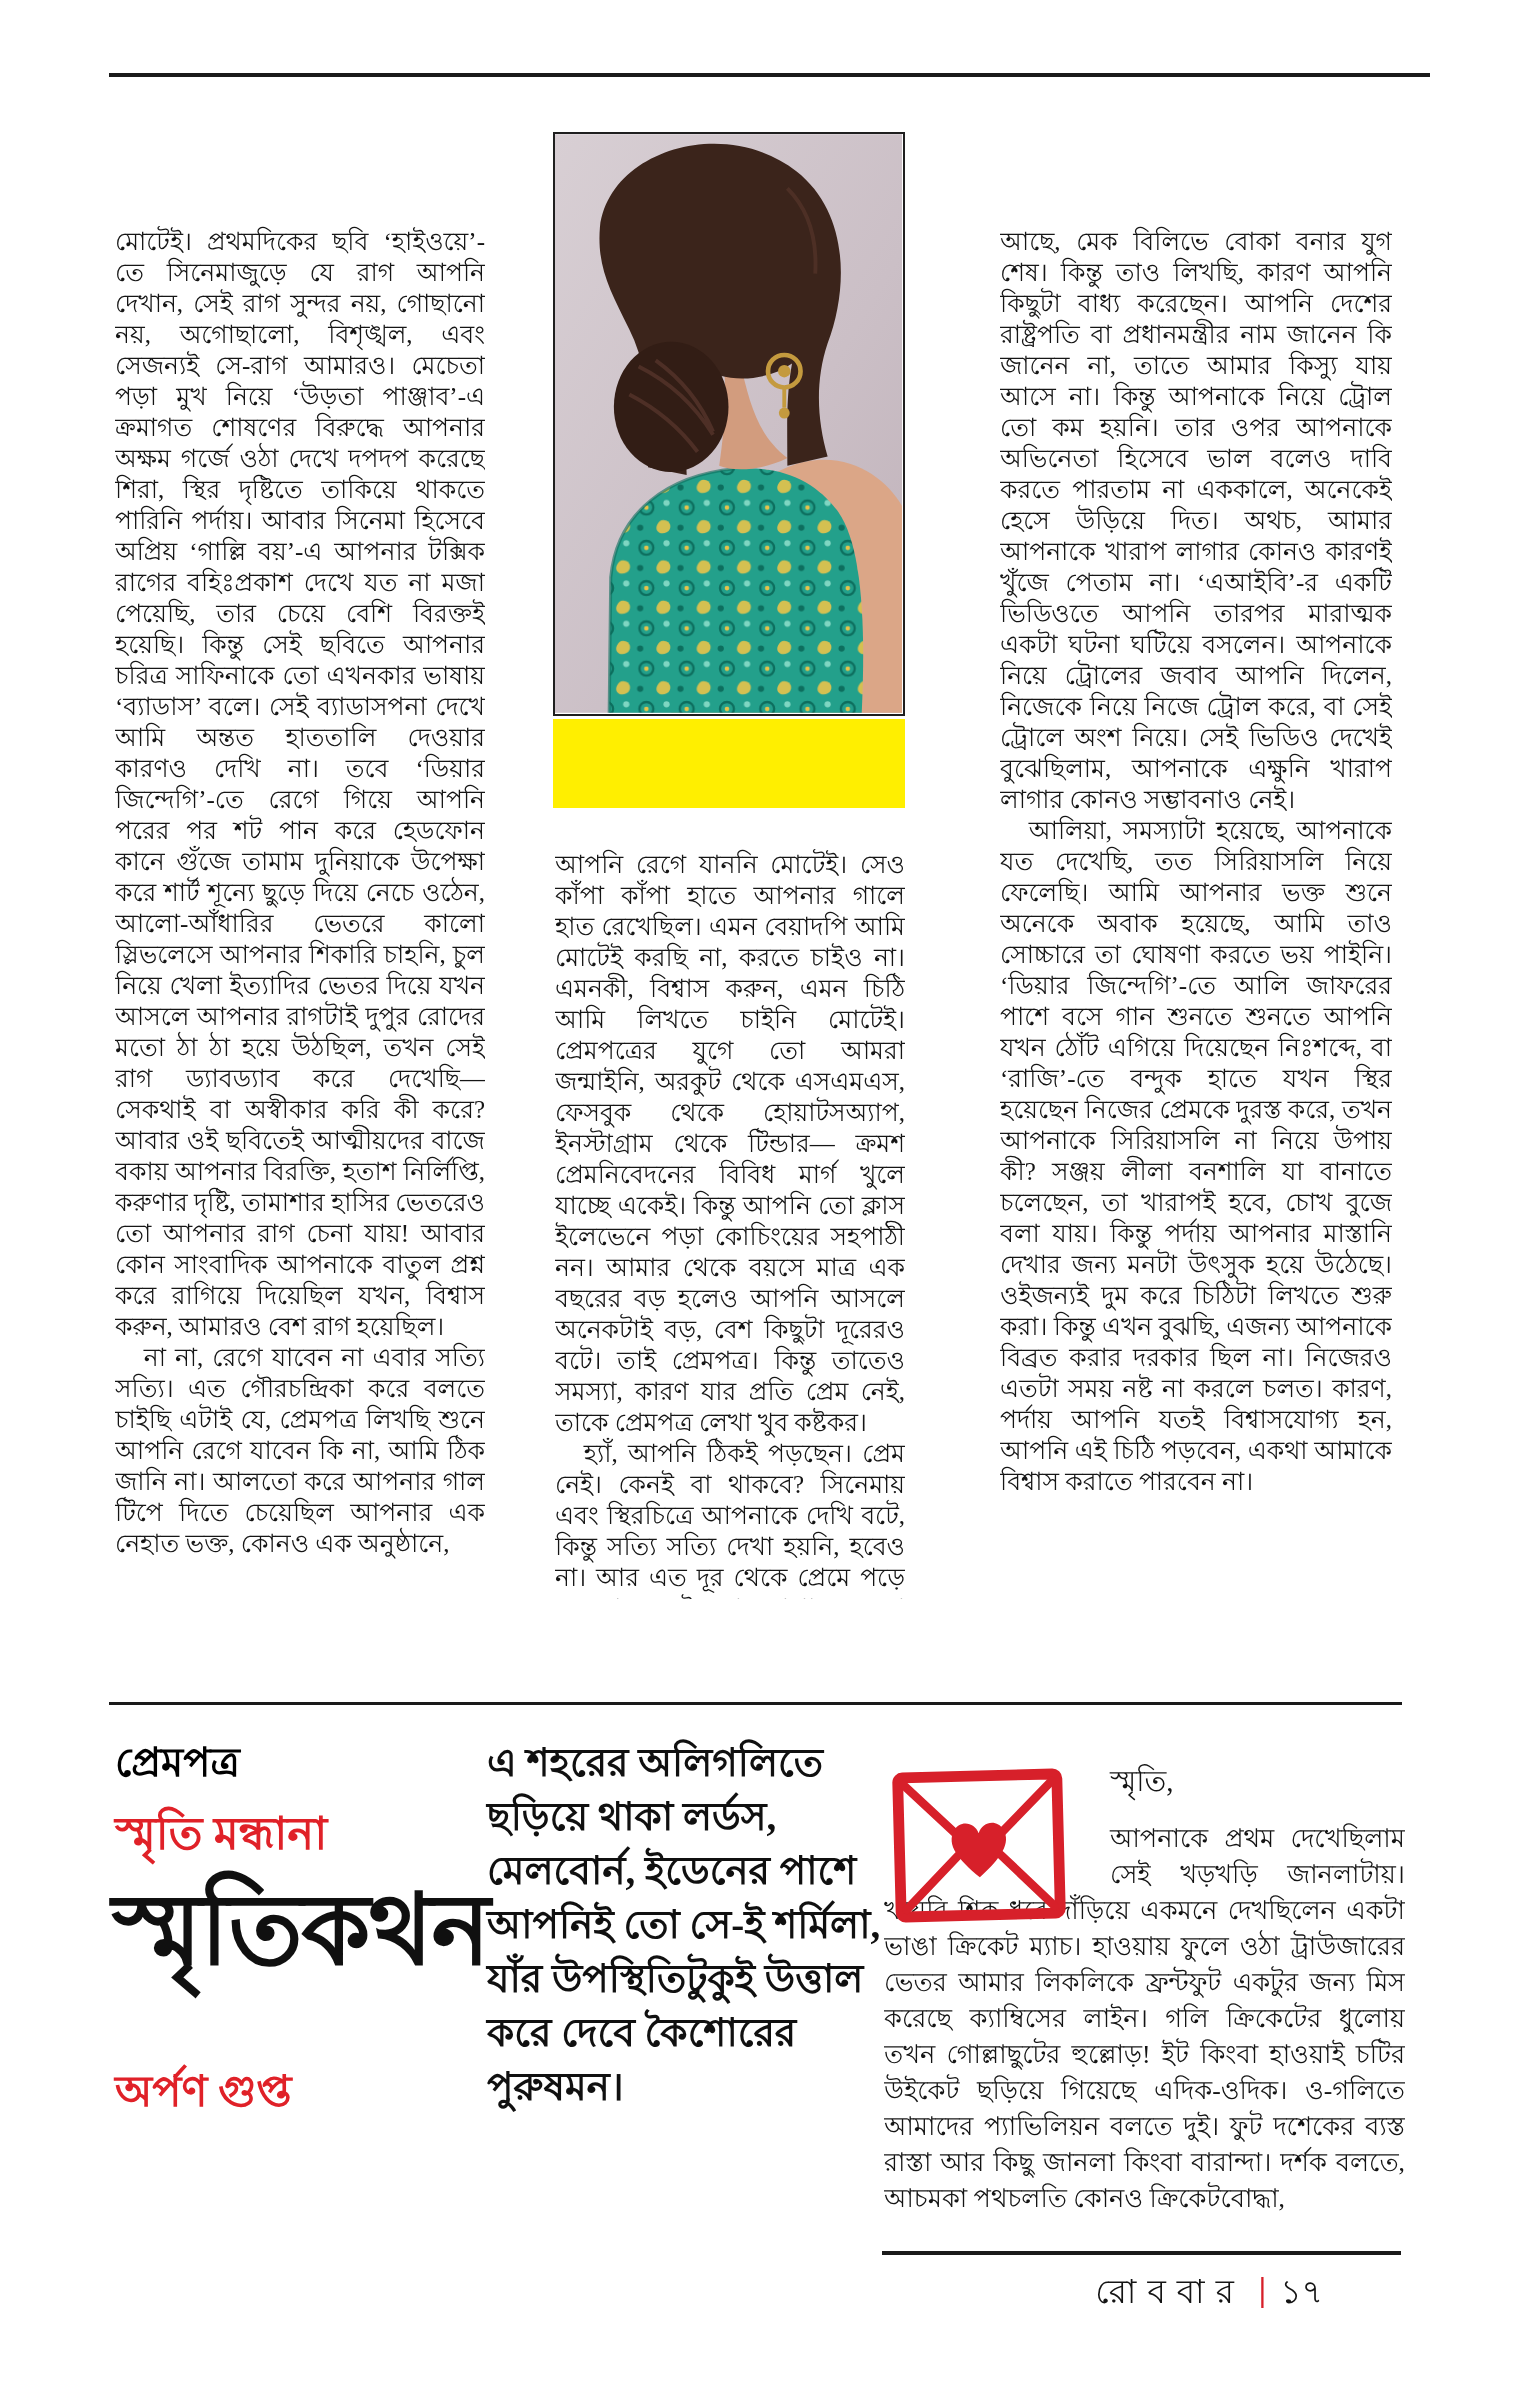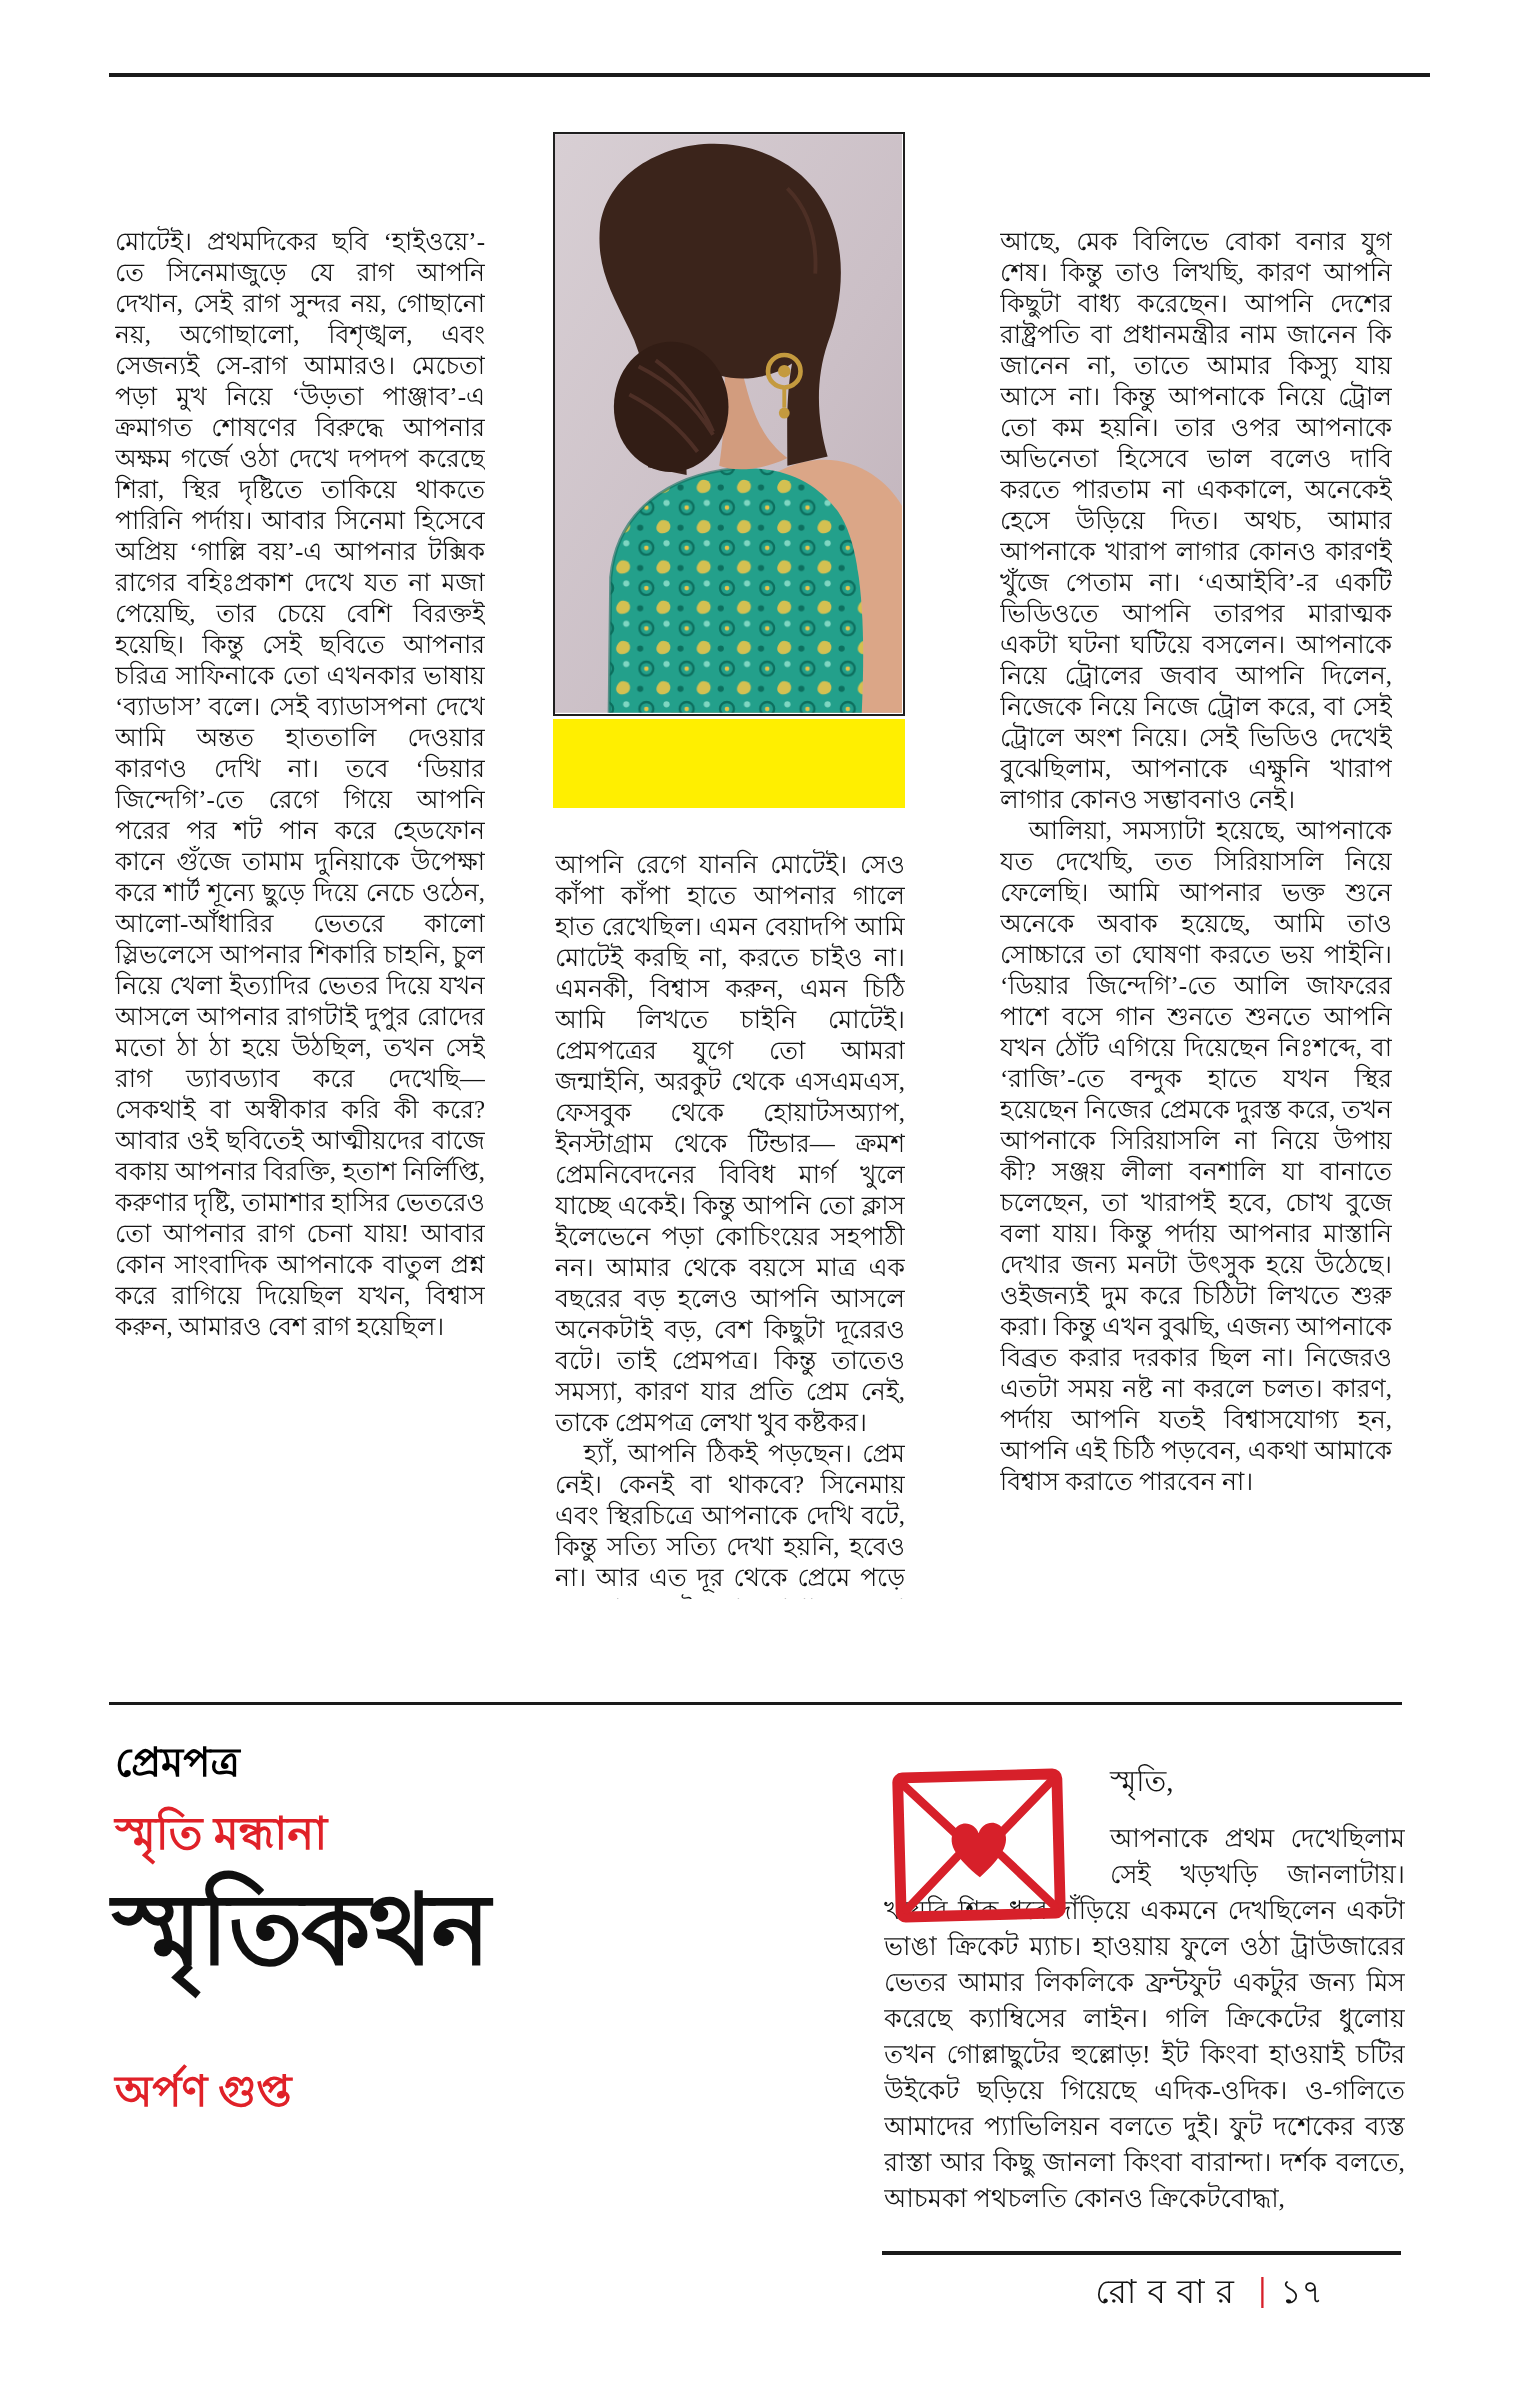--- a/index.html
+++ b/index.html
@@ -47,20 +47,21 @@
 </style>
 </head>
 <body>
 
 <div class="page">
 
   <div class="rule" style="left:109px;top:73px;width:1321px;height:3.9px;"></div>
 
   <div class="col" id="col-left">
     <p>মোটেই। প্রথমদিকের ছবি ‘হাইওয়ে’-তে সিনেমাজুড়ে যে রাগ আপনি দেখান, সেই রাগ সুন্দর নয়, গোছানো নয়, অগোছালো, বিশৃঙ্খল, এবং সেজন্যই সে-রাগ আমারও। মেচেতা পড়া মুখ নিয়ে ‘উড়তা পাঞ্জাব’-এ ক্রমাগত শোষণের বিরুদ্ধে আপনার অক্ষম গর্জে ওঠা দেখে দপদপ করেছে শিরা, স্থির দৃষ্টিতে তাকিয়ে থাকতে পারিনি পর্দায়। আবার সিনেমা হিসেবে অপ্রিয় ‘গাল্লি বয়’-এ আপনার টক্সিক রাগের বহিঃপ্রকাশ দেখে যত না মজা পেয়েছি, তার চেয়ে বেশি বিরক্তই হয়েছি। কিন্তু সেই ছবিতে আপনার চরিত্র সাফিনাকে তো এখনকার ভাষায় ‘ব্যাডাস’ বলে। সেই ব্যাডাসপনা দেখে আমি অন্তত হাততালি দেওয়ার কারণও দেখি না। তবে ‘ডিয়ার জিন্দেগি’-তে রেগে গিয়ে আপনি পরের পর শট পান করে হেডফোন কানে গুঁজে তামাম দুনিয়াকে উপেক্ষা করে শার্ট শূন্যে ছুড়ে দিয়ে নেচে ওঠেন, আলো-আঁধারির ভেতরে কালো স্লিভলেসে আপনার শিকারি চাহনি, চুল নিয়ে খেলা ইত্যাদির ভেতর দিয়ে যখন আসলে আপনার রাগটাই দুপুর রোদের মতো ঠা ঠা হয়ে উঠছিল, তখন সেই রাগ ড্যাবড্যাব করে দেখেছি— সেকথাই বা অস্বীকার করি কী করে? আবার ওই ছবিতেই আত্মীয়দের বাজে বকায় আপনার বিরক্তি, হতাশ নির্লিপ্তি, করুণার দৃষ্টি, তামাশার হাসির ভেতরেও তো আপনার রাগ চেনা যায়! আবার কোন সাংবাদিক আপনাকে বাতুল প্রশ্ন করে রাগিয়ে দিয়েছিল যখন, বিশ্বাস করুন, আমারও বেশ রাগ হয়েছিল।</p>
+    <p>না না, রেগে যাবেন না এবার সত্যি সত্যি। এত গৌরচন্দ্রিকা করে বলতে চাইছি এটাই যে, প্রেমপত্র লিখছি শুনে আপনি রেগে যাবেন কি না, আমি ঠিক জানি না। আলতো করে আপনার গাল টিপে দিতে চেয়েছিল আপনার এক নেহাত ভক্ত, কোনও এক অনুষ্ঠানে,</p>
   </div>
 
   <div class="col" id="col-mid">
     <p>আপনি রেগে যাননি মোটেই। সেও কাঁপা কাঁপা হাতে আপনার গালে হাত রেখেছিল। এমন বেয়াদপি আমি মোটেই করছি না, করতে চাইও না। এমনকী, বিশ্বাস করুন, এমন চিঠি আমি লিখতে চাইনি মোটেই। প্রেমপত্রের যুগে তো আমরা জন্মাইনি, অরকুট থেকে এসএমএস, ফেসবুক থেকে হোয়াটসঅ্যাপ, ইনস্টাগ্রাম থেকে টিন্ডার— ক্রমশ প্রেমনিবেদনের বিবিধ মার্গ খুলে যাচ্ছে একেই। কিন্তু আপনি তো ক্লাস ইলেভেনে পড়া কোচিংয়ের সহপাঠী নন। আমার থেকে বয়সে মাত্র এক বছরের বড় হলেও আপনি আসলে অনেকটাই বড়, বেশ কিছুটা দূরেরও বটে। তাই প্রেমপত্র। কিন্তু তাতেও সমস্যা, কারণ যার প্রতি প্রেম নেই, তাকে প্রেমপত্র লেখা খুব কষ্টকর।</p>
     <p>হ্যাঁ, আপনি ঠিকই পড়ছেন। প্রেম নেই। কেনই বা থাকবে? সিনেমায় এবং স্থিরচিত্রে আপনাকে দেখি বটে, কিন্তু সত্যি সত্যি দেখা হয়নি, হবেও না। আর এত দূর থেকে প্রেমে পড়ে যে লাভ নেই, তা বোঝার ক্ষমতা আমাদের প্রজন্মের</p>
   </div>
 
   <div class="col" id="col-right">
     <p>আছে, মেক বিলিভে বোকা বনার যুগ শেষ। কিন্তু তাও লিখছি, কারণ আপনি কিছুটা বাধ্য করেছেন। আপনি দেশের রাষ্ট্রপতি বা প্রধানমন্ত্রীর নাম জানেন কি জানেন না, তাতে আমার কিস্যু যায় আসে না। কিন্তু আপনাকে নিয়ে ট্রোল তো কম হয়নি। তার ওপর আপনাকে অভিনেতা হিসেবে ভাল বলেও দাবি করতে পারতাম না এককালে, অনেকেই হেসে উড়িয়ে দিত। অথচ, আমার আপনাকে খারাপ লাগার কোনও কারণই খুঁজে পেতাম না। ‘এআইবি’-র একটি ভিডিওতে আপনি তারপর মারাত্মক একটা ঘটনা ঘটিয়ে বসলেন। আপনাকে নিয়ে ট্রোলের জবাব আপনি দিলেন, নিজেকে নিয়ে নিজে ট্রোল করে, বা সেই ট্রোলে অংশ নিয়ে। সেই ভিডিও দেখেই বুঝেছিলাম, আপনাকে এক্ষুনি খারাপ লাগার কোনও সম্ভাবনাও নেই।</p>
     <p>আলিয়া, সমস্যাটা হয়েছে, আপনাকে যত দেখেছি, তত সিরিয়াসলি নিয়ে ফেলেছি। আমি আপনার ভক্ত শুনে অনেকে অবাক হয়েছে, আমি তাও সোচ্চারে তা ঘোষণা করতে ভয় পাইনি। ‘ডিয়ার জিন্দেগি’-তে আলি জাফরের পাশে বসে গান শুনতে শুনতে আপনি যখন ঠোঁট এগিয়ে দিয়েছেন নিঃশব্দে, বা ‘রাজি’-তে বন্দুক হাতে যখন স্থির হয়েছেন নিজের প্রেমকে দুরস্ত করে, তখন আপনাকে সিরিয়াসলি না নিয়ে উপায় কী? সঞ্জয় লীলা বনশালি যা বানাতে চলেছেন, তা খারাপই হবে, চোখ বুজে বলা যায়। কিন্তু পর্দায় আপনার মাস্তানি দেখার জন্য মনটা উৎসুক হয়ে উঠেছে। ওইজন্যই দুম করে চিঠিটা লিখতে শুরু করা। কিন্তু এখন বুঝছি, এজন্য আপনাকে বিব্রত করার দরকার ছিল না। নিজেরও এতটা সময় নষ্ট না করলে চলত। কারণ, পর্দায় আপনি যতই বিশ্বাসযোগ্য হন, আপনি এই চিঠি পড়বেন, একথা আমাকে বিশ্বাস করাতে পারবেন না।</p>
@@ -115,20 +116,21 @@
 
   <div class="yellow-bar" style="background:#ffef00;"></div>
 
   <div class="rule" style="left:109px;top:1702px;width:1293px;height:3.1px;"></div>
 
   <div class="kicker">প্রেমপত্র</div>
   <div class="recipient" style="color:#e02128;">স্মৃতি মন্ধানা</div>
   <div class="headline">স্মৃতিকথন</div>
   <div class="author" style="color:#e02128;">অর্পণ গুপ্ত</div>
 
+  <div class="standfirst">এ শহরের অলিগলিতে ছড়িয়ে থাকা লর্ডস, মেলবোর্ন, ইডেনের পাশে আপনিই তো সে-ই শর্মিলা, যাঁর উপস্থিতিটুকুই উত্তাল করে দেবে কৈশোরের পুরুষমন।</div>
 
   <div class="letter-block">
     <div class="env-spacer"></div>
     <div class="envelope-icon">
       <svg width="174" height="153" viewBox="0 0 224 198" xmlns="http://www.w3.org/2000/svg">
         <rect x="9" y="9" width="206" height="180" rx="6" fill="none" stroke="#d7202a" stroke-width="14"></rect>
         <path d="M16 18 L112 112 L208 18" fill="none" stroke="#d7202a" stroke-width="11" stroke-linecap="round"></path>
         <path d="M16 180 L84 112 M208 180 L140 112" fill="none" stroke="#d7202a" stroke-width="11" stroke-linecap="round"></path>
         <path d="M112 140 C84 116 70 97 80 79 C88 65 107 68 112 83 C117 68 136 65 144 79 C154 97 140 116 112 140 Z" fill="#d7202a"></path>
       </svg>

